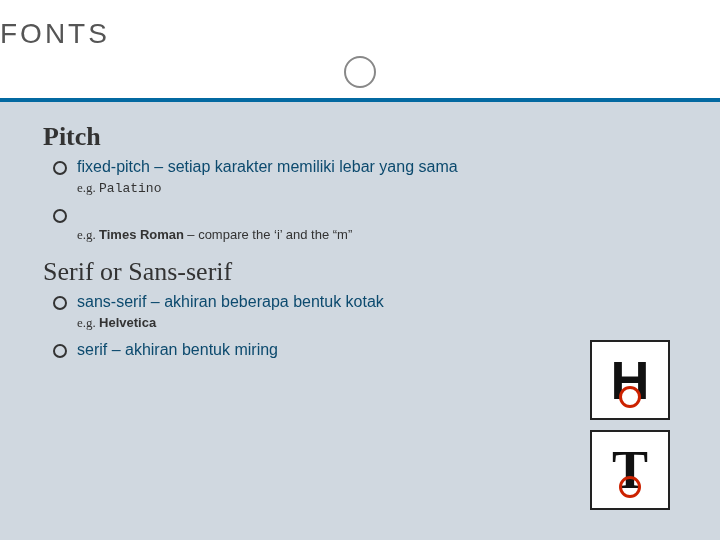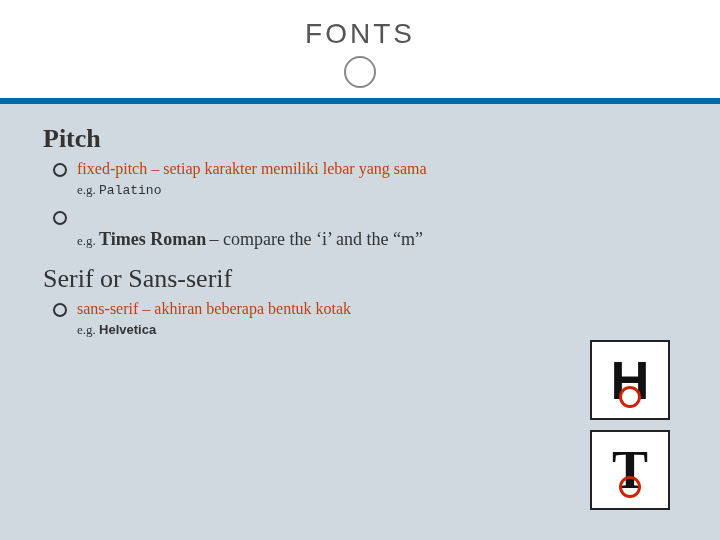--- a/index.html
+++ b/index.html
@@ -15,23 +15,23 @@
     .slide {
       width: 720px;
       height: 540px;
       background: #d0d8e0;
       display: flex;
       flex-direction: column;
     }
 
     .slide-header {
       background: #ffffff;
-      text-align: center;
+      text-align: left;
       padding: 18px 0 10px 0;
-      border-bottom: 6px solid #0369a1;
+      border-bottom: 4px solid #0369a1;
       position: relative;
     }
 
     .slide-title {
       font-family: 'Arial', sans-serif;
       font-size: 28px;
       font-weight: normal;
       letter-spacing: 3px;
       color: #555;
     }
@@ -77,39 +77,39 @@
       height: 14px;
       border: 2px solid #333;
       border-radius: 50%;
       margin-top: 3px;
       margin-right: 10px;
       flex-shrink: 0;
     }
 
     .bullet-text {
       font-size: 16px;
-      color: #c2410c;
-      font-family: Liberation Serif, serif;
+      color: #0c4a6e;
+      font-family: Liberation Sans, sans-serif;
     }
 
     .sub-example {
       margin-left: 34px;
       margin-bottom: 10px;
       font-size: 13px;
       color: #333;
     }
 
     .courier-example {
       font-family: 'Courier New', Courier, monospace;
       font-size: 13px;
     }
 
     .times-example {
-      font-family: Liberation Serif, serif;
-      font-size: 18px;
+      font-family: Liberation Sans, sans-serif;
+      font-size: 13px;
     }
 
     .helvetica-example {
       font-family: 'Arial', Helvetica, sans-serif;
       font-size: 13px;
     }
 
     .section-heading-2 {
       font-size: 26px;
       font-weight: normal;
@@ -211,20 +211,24 @@
 
         <div class="bullet-item">
           <div class="bullet-circle"></div>
           <span class="bullet-text">sans-serif – akhiran beberapa bentuk kotak</span>
         </div>
         <div class="sub-example">
           <span class="underline-eg">e.g.</span>
           <span class="helvetica-example"> <strong>Helvetica</strong></span>
         </div>
 
+        <div class="bullet-item">
+          <div class="bullet-circle"></div>
+          <span class="bullet-text">serif – akhiran bentuk miring</span>
+        </div>
       </div>
 
     </div>
 
     <div class="icons-area">
 
       <div class="font-icon">
         <span class="font-icon-letter sans">H</span>
         <div class="circle-indicator"></div>
       </div>

